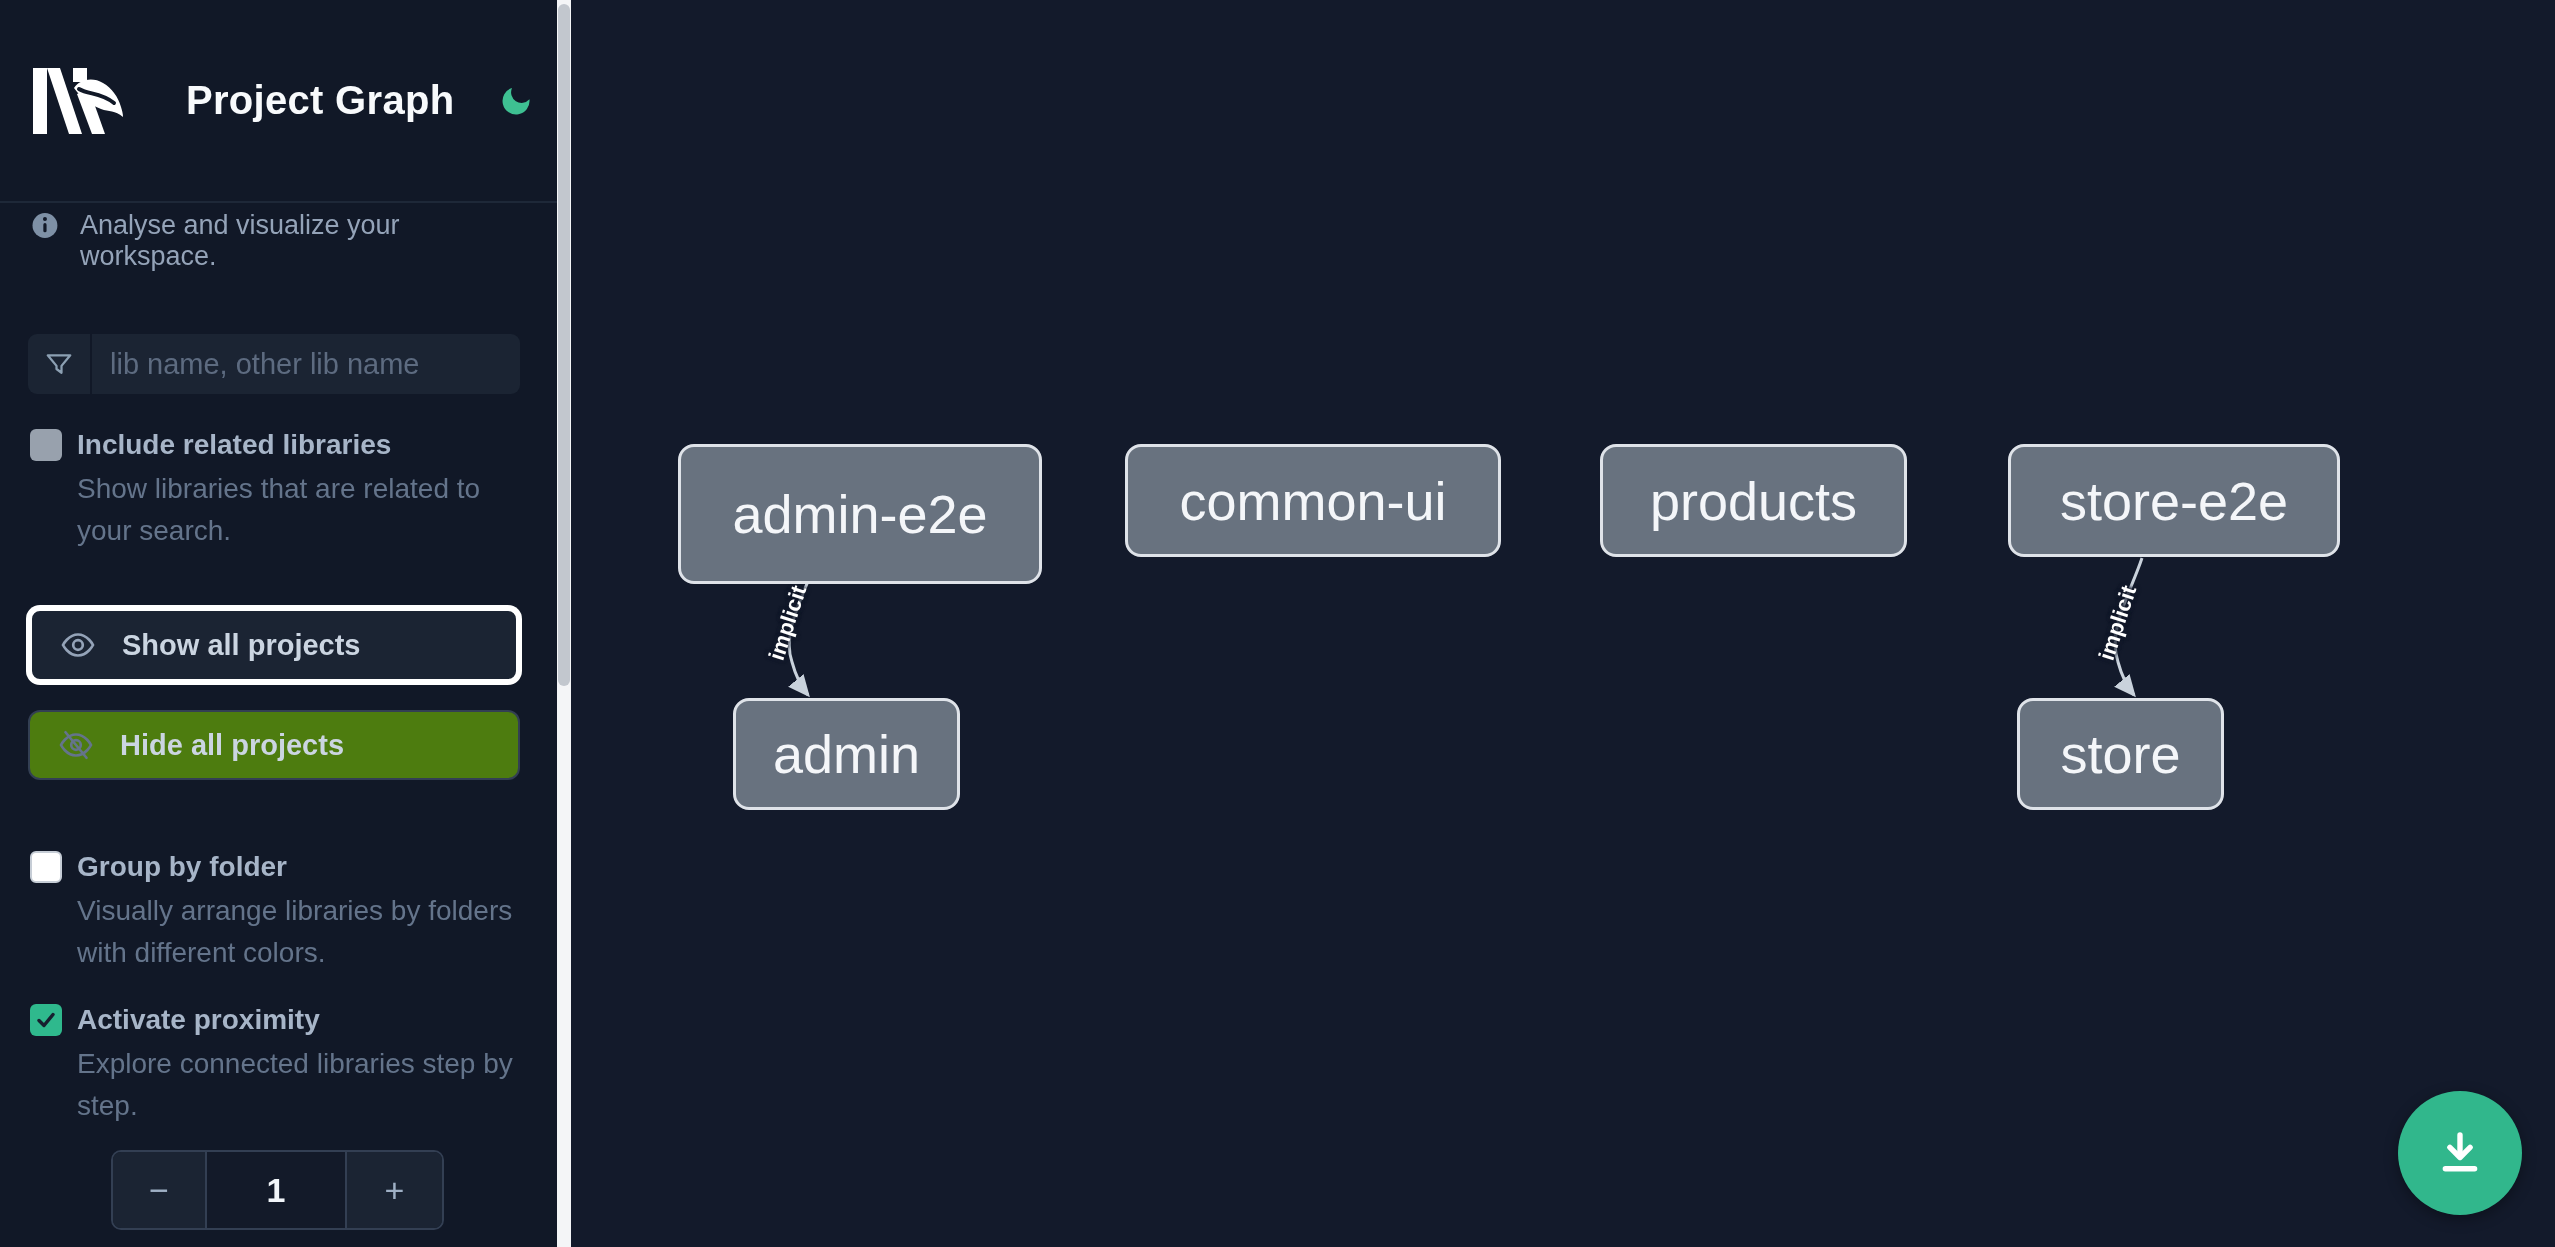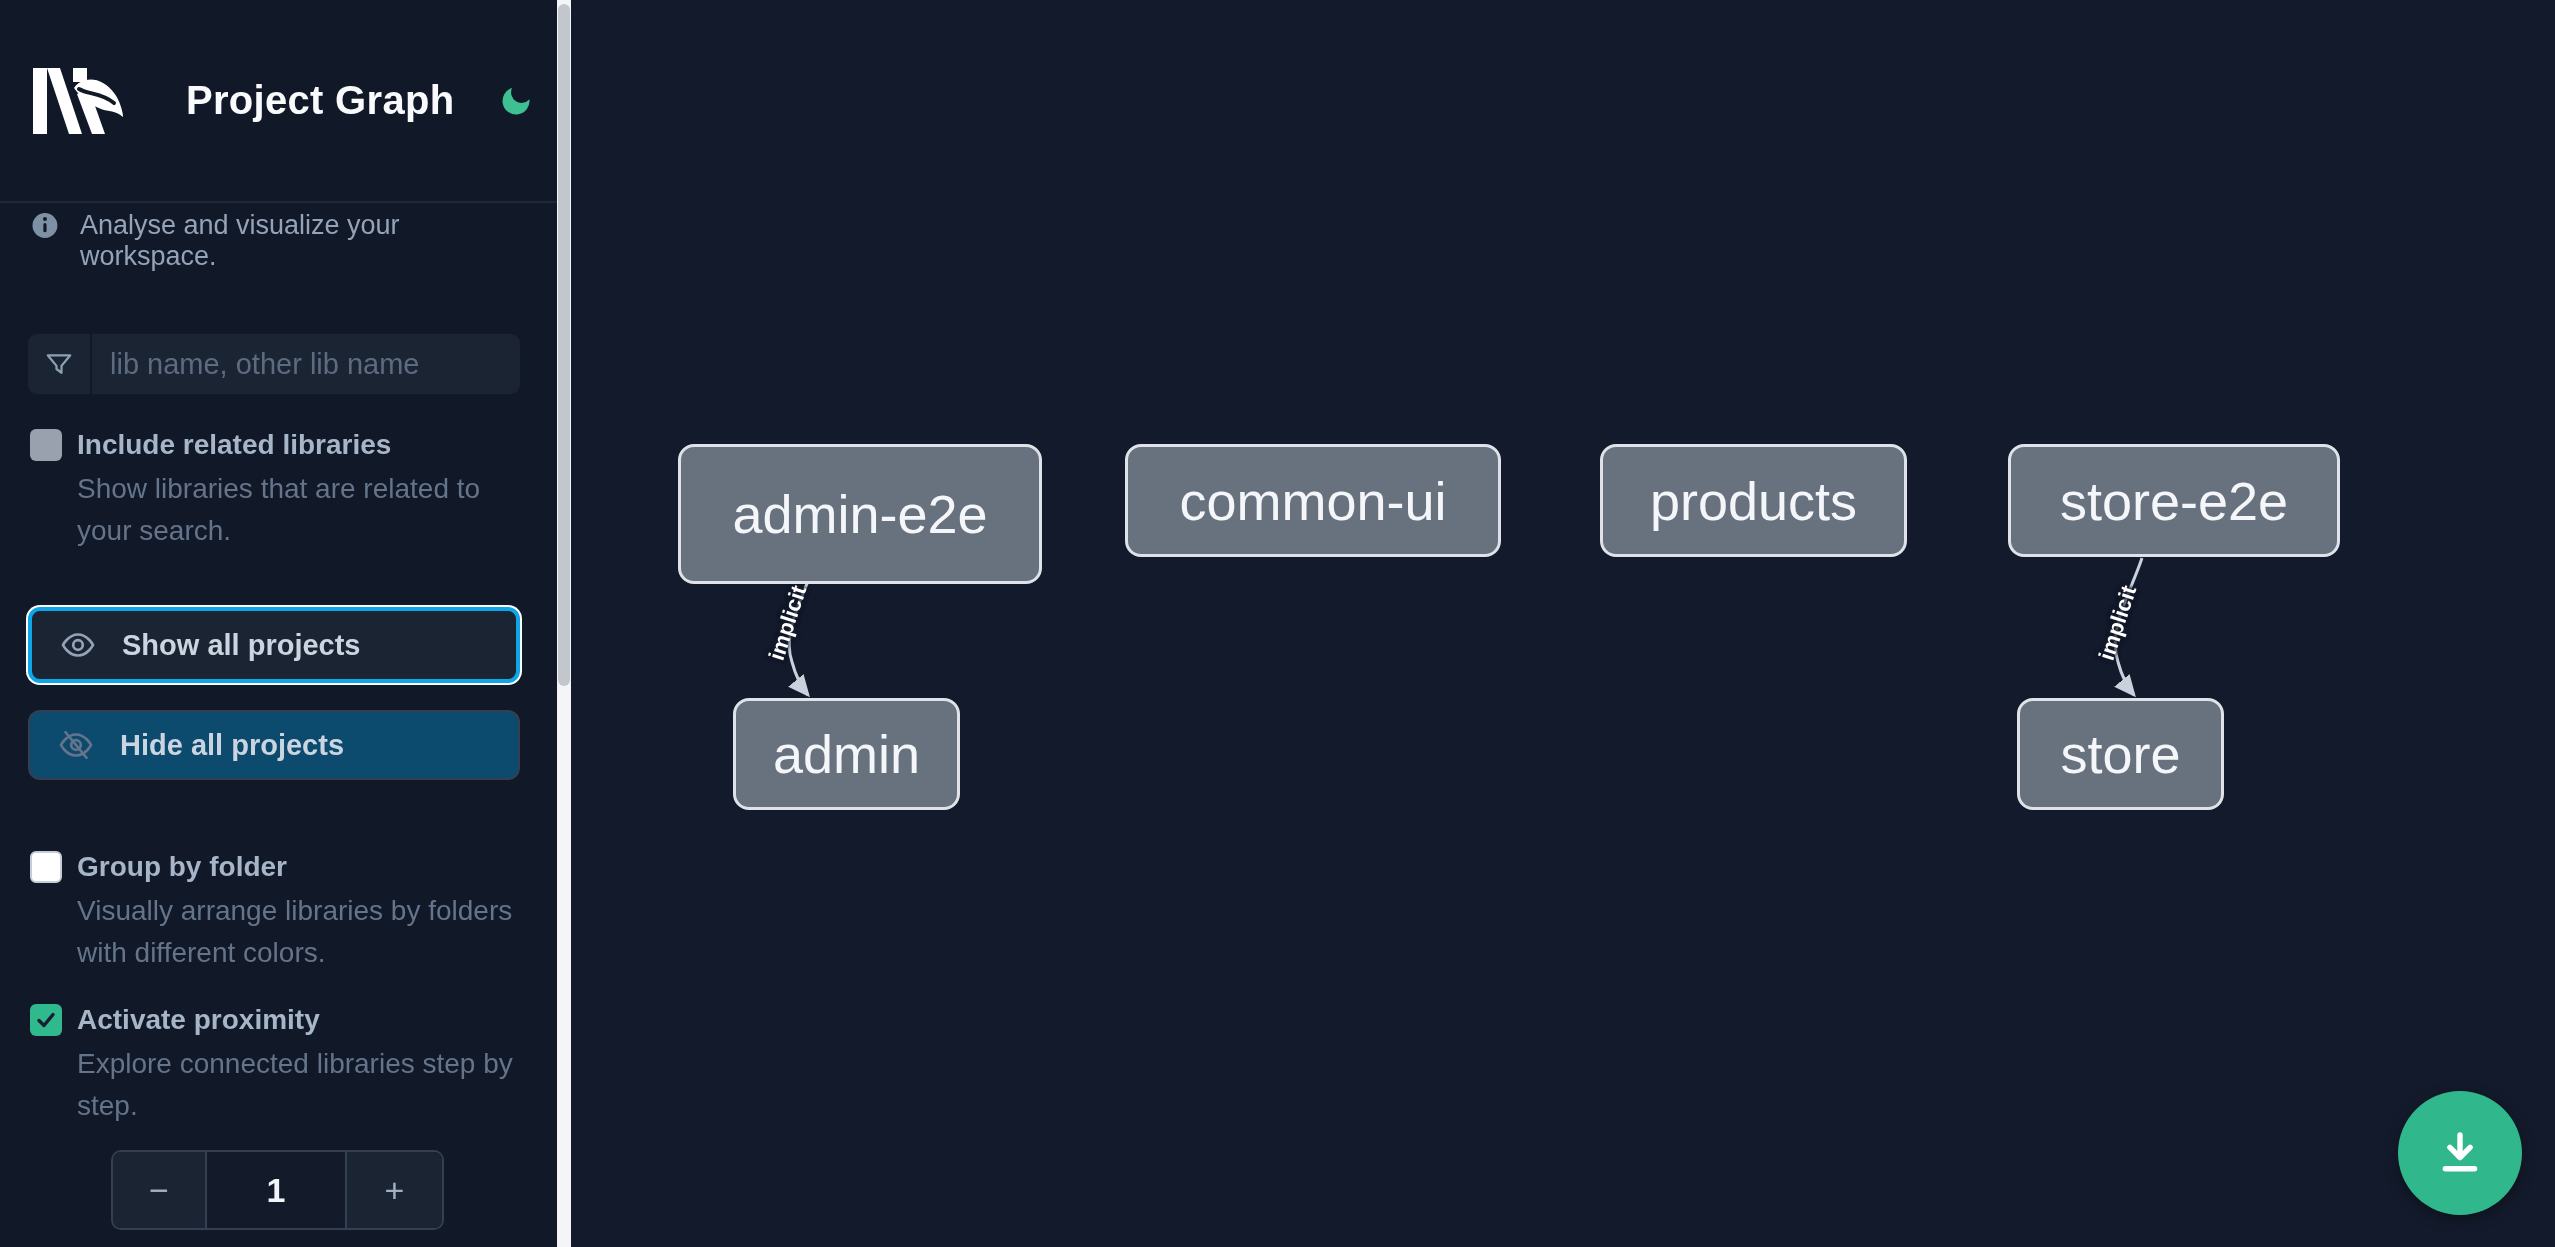--- a/index.html
+++ b/index.html
@@ -65,25 +65,25 @@
 
   .sb-btn {
     position:absolute; left:28px; width:492px;
     display:flex; align-items:center; gap:26px; padding:0 28px;
     border-radius:12px; cursor:pointer;
     font-family:"Liberation Sans", sans-serif;
     font-size:29px; font-weight:600; color:#CBD5E1;
   }
   .btn-show {
     top:607px; height:76px; background:#1B2433;
-    border:4px solid #0ea5e9;
+    border:4px solid #ffffff;
     box-shadow:0 0 0 2px #FFFFFF;
   }
   .btn-hide {
-    top:710px; height:70px; background:#0c4a6e;
+    top:710px; height:70px; background:#4d7c0f;
     border:2px solid #333F53;
   }
 
   .stepper {
     position:absolute; left:111px; top:1150px; width:333px; height:80px;
     border:2px solid #333F53; border-radius:10px;
     display:flex; overflow:hidden; background:#131A29;
   }
   .stepper button {
     border:none; cursor:pointer; background:#1B2433; color:#9FB0C5;

